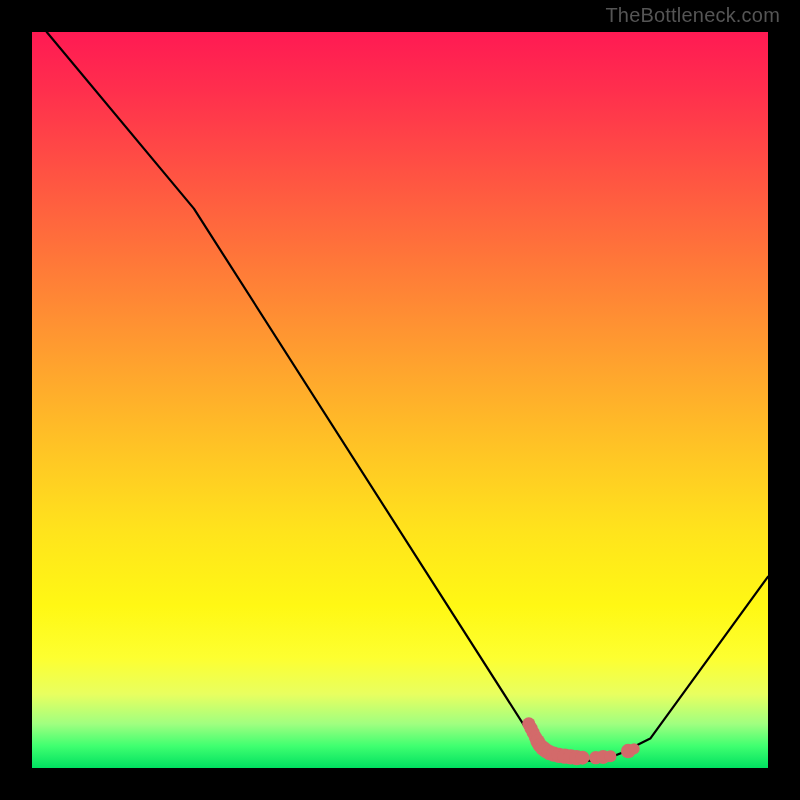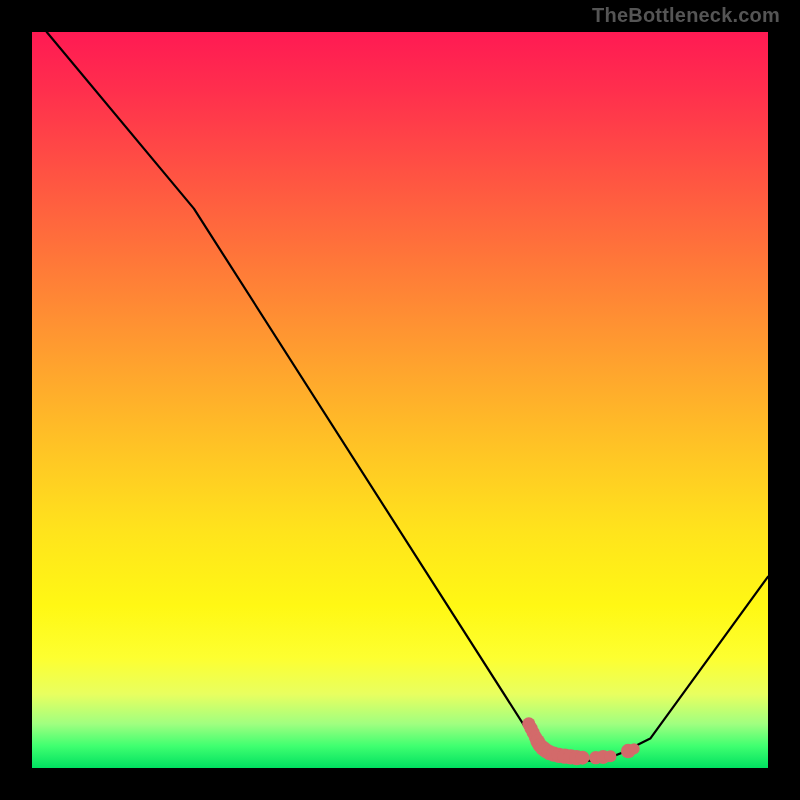--- a/index.html
+++ b/index.html
@@ -10,21 +10,21 @@
     position: relative;
     font-family: Arial, sans-serif;
     overflow: hidden;
   }
   .watermark {
     position: absolute;
     top: 4px;
     right: 20px;
     color: #555;
     font-size: 20px;
-    font-weight: 700;
+    font-weight: 400;
     z-index: 10;
     letter-spacing: 0.2px;
   }
   .plot-area {
     position: absolute;
     left: 32px;
     top: 32px;
     width: 736px;
     height: 736px;
   }

